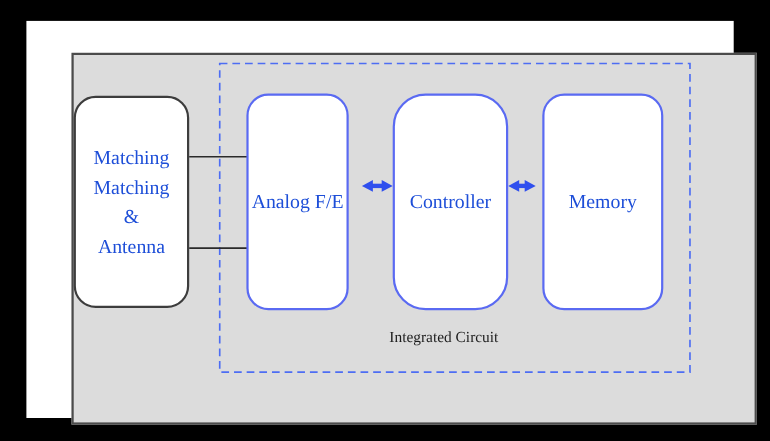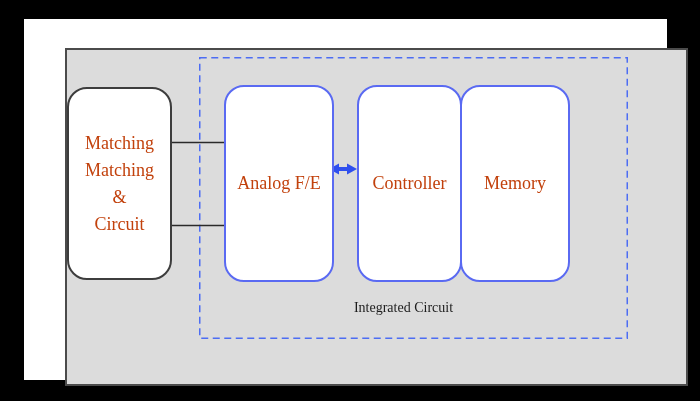--- a/index.html
+++ b/index.html
@@ -30,28 +30,28 @@
   .box {
     position:absolute;
     box-sizing:border-box;
     background:#ffffff;
     border-radius:20px;
     display:flex;
     align-items:center;
     justify-content:center;
     text-align:center;
     font-size:18px;
-    color:#c2410c;
+    color:#1d4ed8;
   }
   .box-dark { border:2px solid #3d3d3d; }
   .box-blue { border:2px solid #5a6af2; }
   .box-matching { left:67px;  top:87px; width:105px; height:193px; }
-  .box-analog   { left:224px; top:85px; width:110px; height:197px; }
-  .box-controller{ left:357px; top:85px; width:105px; height:197px; }
-  .box-memory   { left:460px; top:85px; width:110px; height:197px; }
+  .box-analog   { left:224px; top:85px; width:93px; height:197px; }
+  .box-controller{ left:357px; top:85px; width:105px; height:197px;border-radius:30px; }
+  .box-memory   { left:493px; top:85px; width:110px; height:197px; }
   .stack span { display:block; line-height:27px; }
   .ic-label {
     position:absolute; left:189px; top:300px;
     width:429px;
     text-align:center;
     font-size:14px;
     color:#1c1c1c;
   }
 </style>
 </head>
@@ -79,21 +79,21 @@
     <polygon points="462,169 472,163.6 472,174.4"></polygon>
     <polygon points="487,169 477,163.6 477,174.4"></polygon>
   </g>
 </svg>
 
 <div class="box box-dark box-matching">
   <div class="stack">
     <span>Matching</span>
     <span>Matching</span>
     <span>&amp;</span>
-    <span>Circuit</span>
+    <span>Antenna</span>
   </div>
 </div>
 
 <div class="box box-blue box-analog">
   <span>Analog F/E</span>
 </div>
 
 <div class="box box-blue box-controller">
   <span>Controller</span>
 </div>

